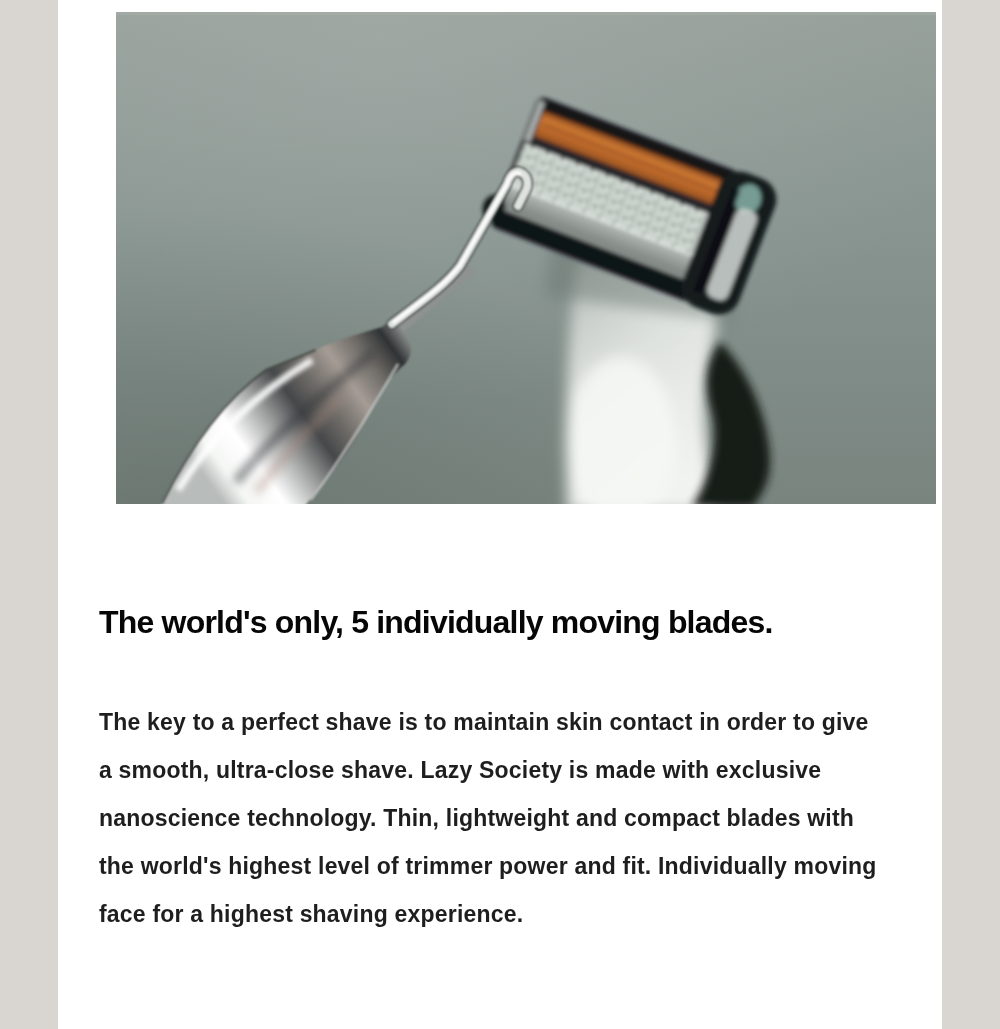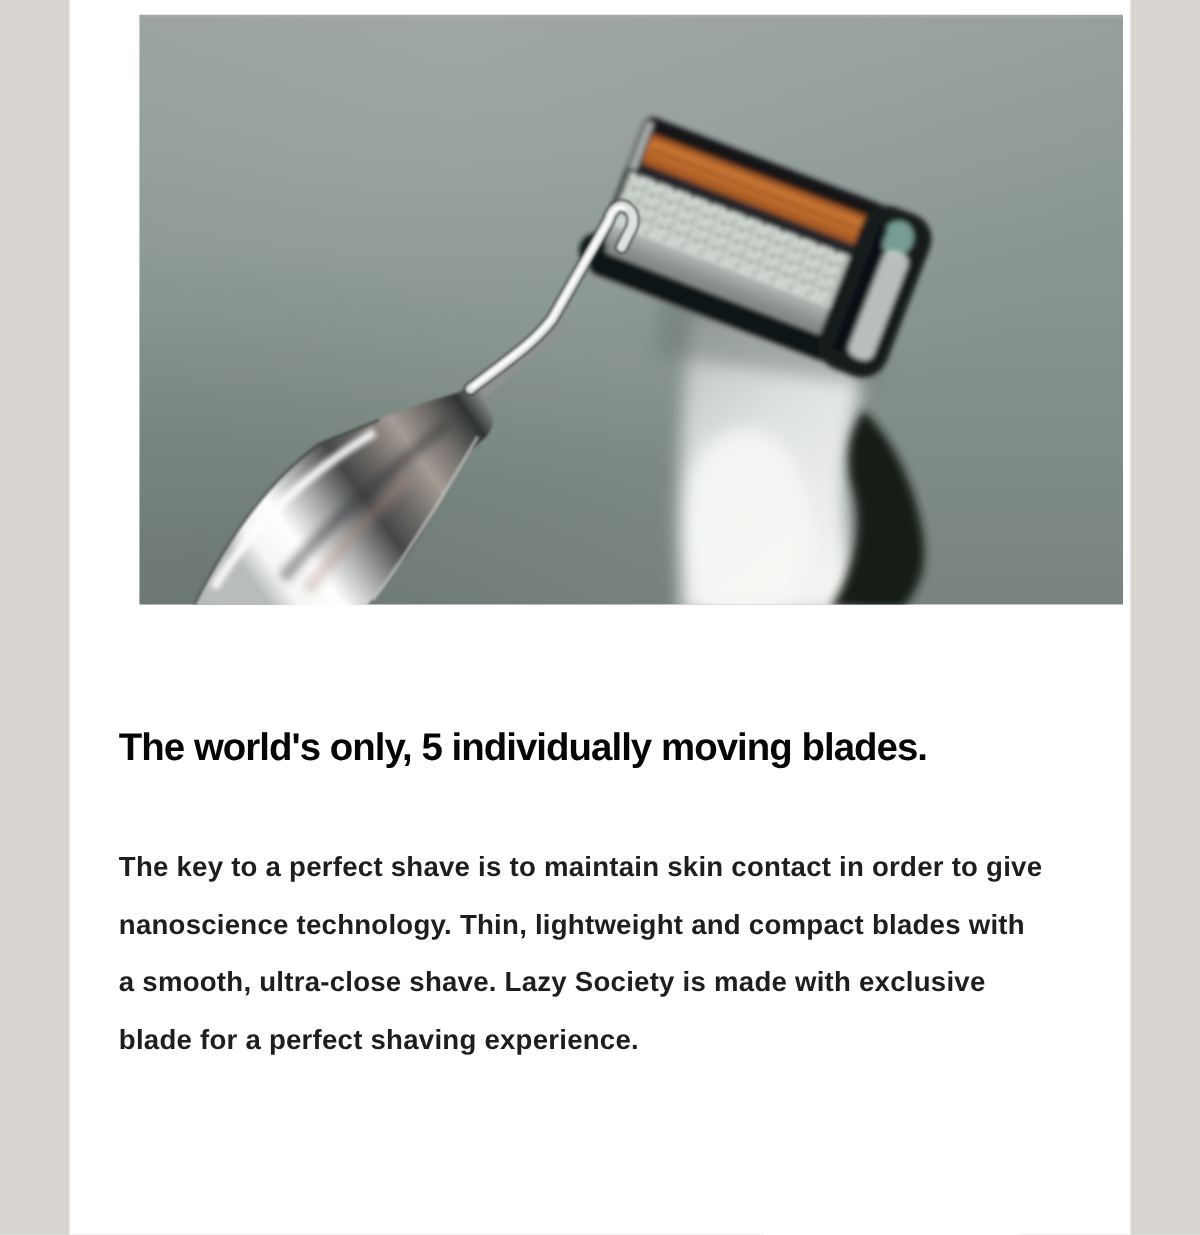--- a/index.html
+++ b/index.html
@@ -168,18 +168,19 @@
           <path d="M 278,310 C 316,281 330,271 344,253 L 391,172 C 394,163 399,159 404,162" stroke="#ffffff" stroke-width="3" opacity="0.95"></path>
         </g>
       </g>
     </svg>
   </div>
 
   <h1 class="headline">The world's only, 5 individually moving blades.</h1>
 
   <div class="body-text">
     <div class="line">The key to a perfect shave is to maintain skin contact in order to give</div>
+    <div class="line">a smooth, ultra-close shave. Lazy Society is made with exclusive</div>
     <div class="line">nanoscience technology. Thin, lightweight and compact blades with</div>
-    <div class="line">a smooth, ultra-close shave. Lazy Society is made with exclusive</div>
-    <div class="line">blade for a perfect shaving experience.</div>
+    <div class="line">the world's highest level of trimmer power and fit. Individually moving</div>
+    <div class="line">face for a highest shaving experience.</div>
   </div>
 
 </div>
 
 </body></html>

